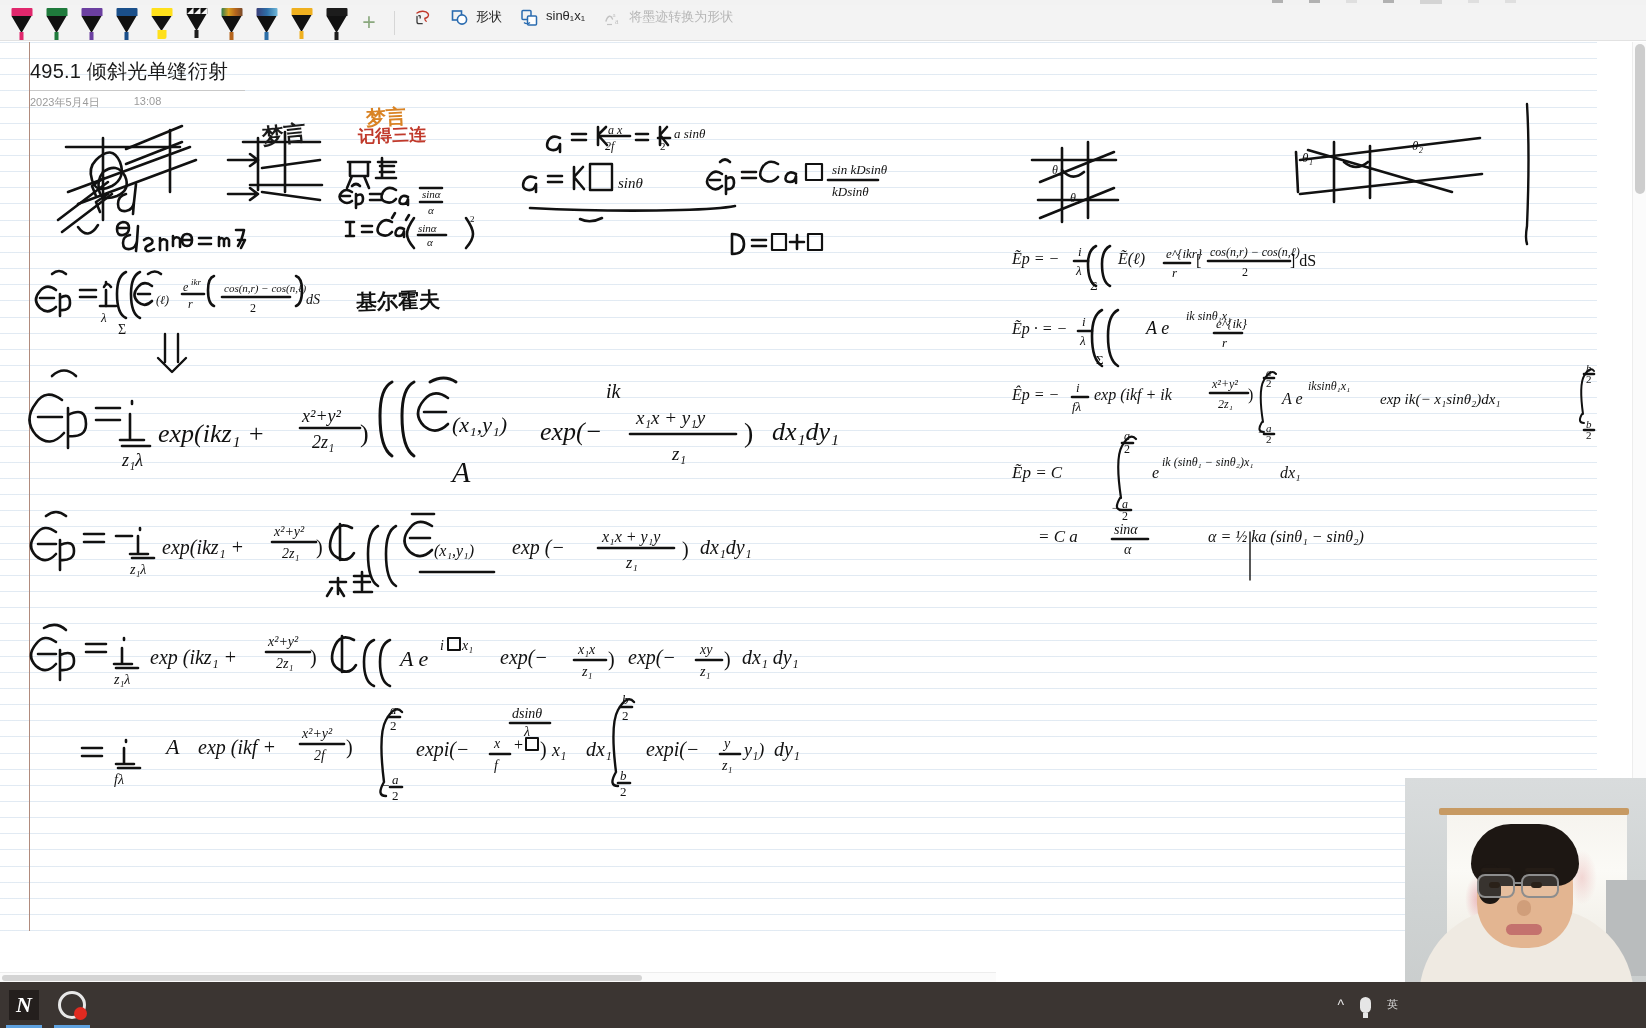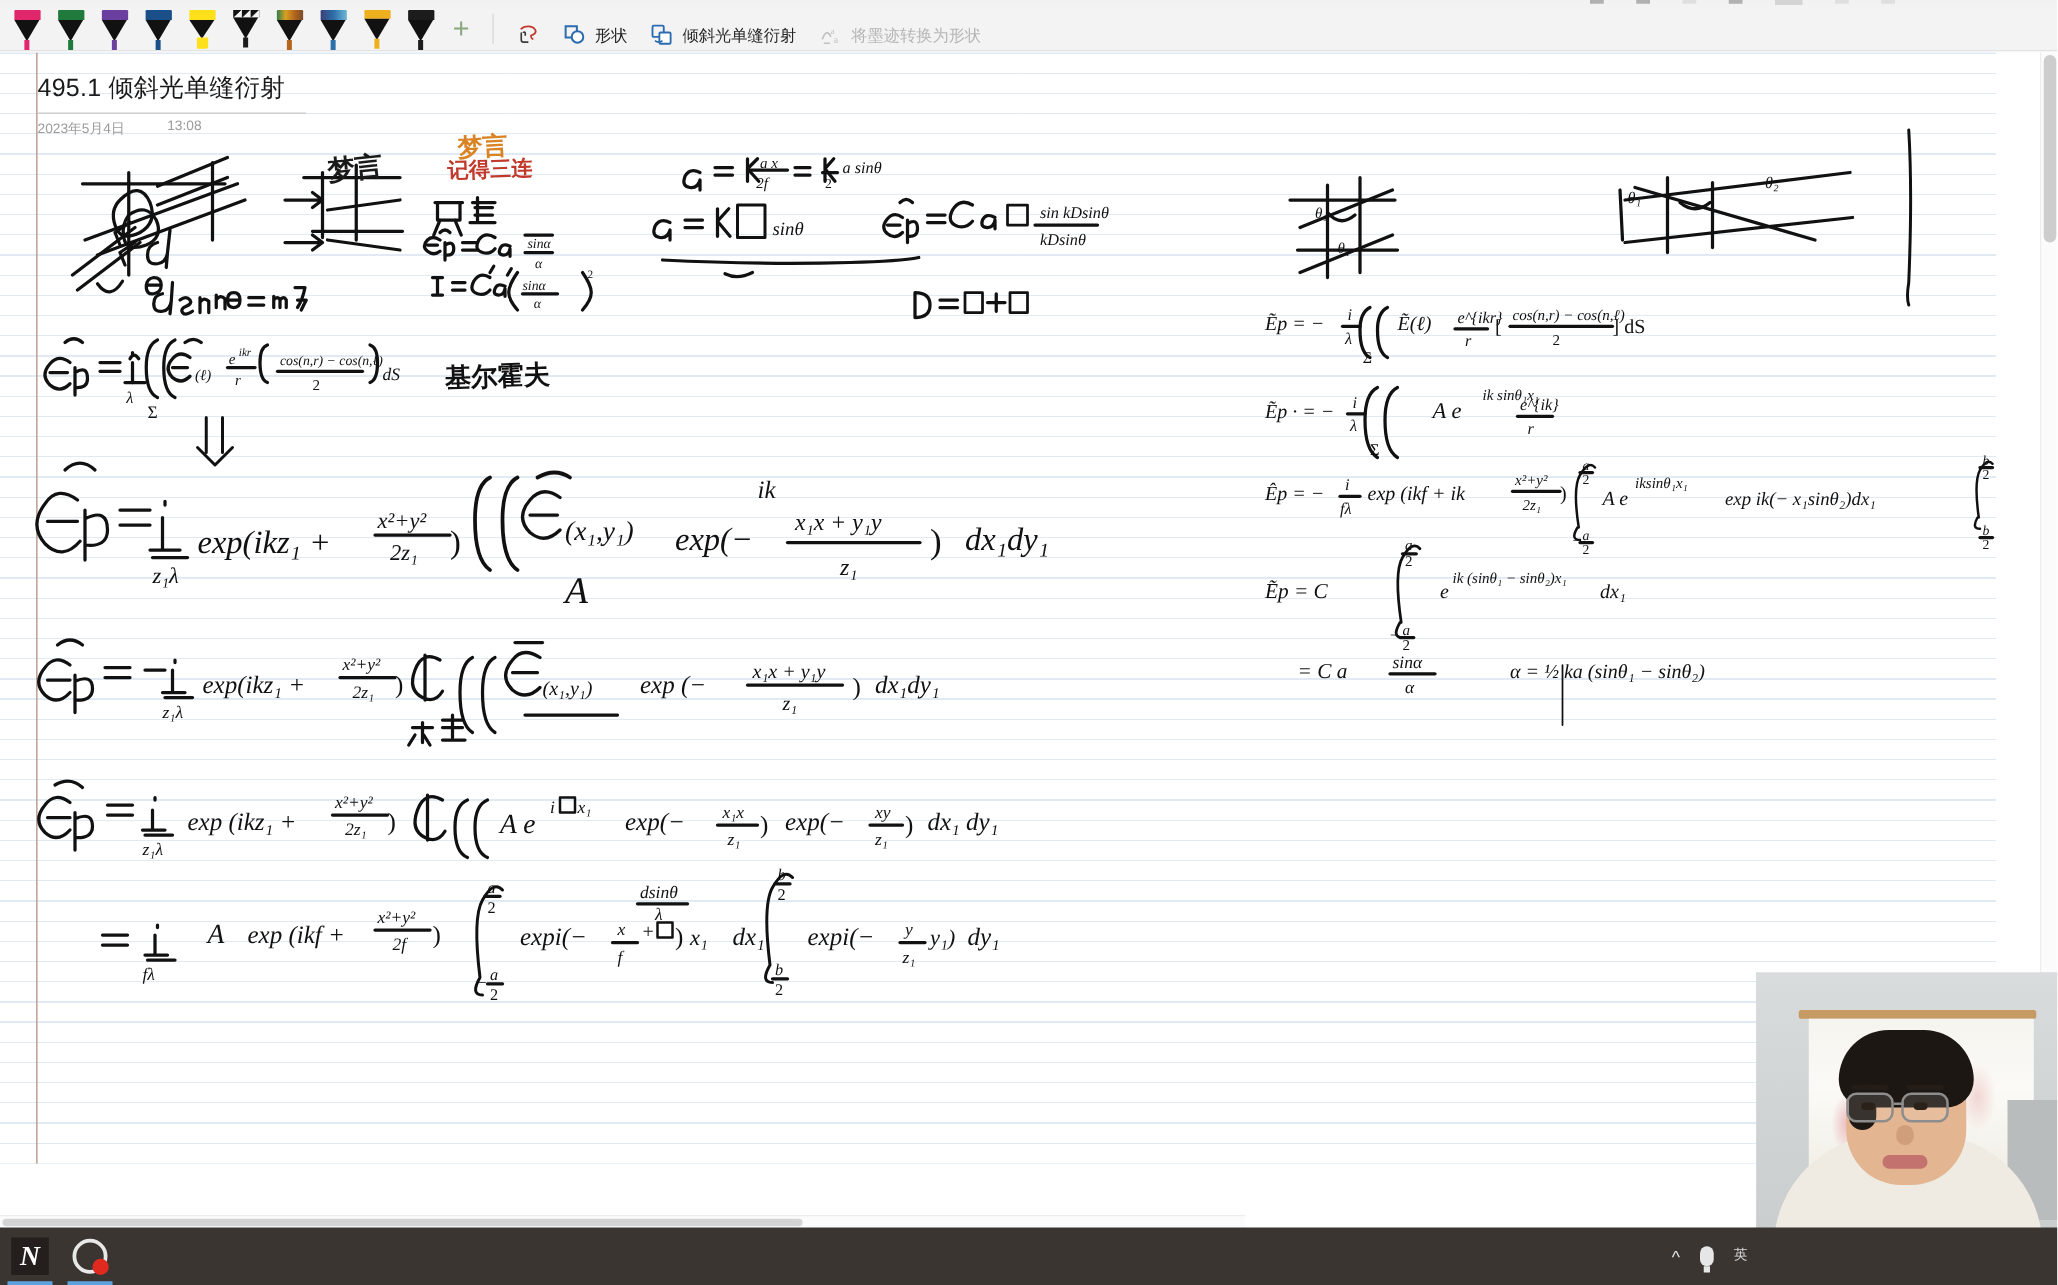--- a/index.html
+++ b/index.html
@@ -68,21 +68,21 @@
   }
 
   .tb-sep {
     width: 1px; height: 24px; background: #d6d6d6; margin: 0 10px;
   }
   .tb-plus {
     width: 30px; height: 30px; display:flex; align-items:center; justify-content:center;
     font-size: 23px; color:#8aa87e; font-weight: 300; cursor:pointer; line-height:1;
   }
   .tb-btn {
-    display: flex; align-items: flex-end; gap: 6px; height: 30px;
+    display: flex; align-items: flex-start; gap: 6px; height: 30px;
     padding: 0 9px; cursor: pointer; font-size: 13px; color: #262626;
     white-space: nowrap;
   }
   .tb-btn.disabled { color: #b6b6b6; cursor: default; }
   .tb-ico { width: 20px; height: 20px; position: relative; flex: 0 0 20px; }
 
   
   .canvas {
     position: absolute; left: 0; top: 42px; width: 1597px; height: 889px;
     background:
@@ -316,21 +316,21 @@
     </div>
 
     <div class="tb-btn">
       <span class="tb-ico">
         <svg viewBox="0 0 20 20" width="20" height="20">
           <rect x="2" y="2.5" width="9" height="9" rx="1" fill="none" stroke="#2b6cb0" stroke-width="1.5"></rect>
           <rect x="7.5" y="8" width="9" height="9" rx="1" fill="#fff" stroke="#2b6cb0" stroke-width="1.5"></rect>
           <path d="M4 14.5c1.6 1.6 4.4 1.6 6 0" fill="none" stroke="#2b6cb0" stroke-width="1.3"></path>
         </svg>
       </span>
-      <span>倾斜光单缝衍射</span>
+      <span>sinθ₁x₁</span>
     </div>
 
     <div class="tb-btn disabled">
       <span class="tb-ico">
         <svg viewBox="0 0 20 20" width="20" height="20">
           <path d="M3 13c2-6 5-6 6.5-2" fill="none" stroke="#c2c2c2" stroke-width="1.4" stroke-linecap="round"></path>
           <text x="9.5" y="9" font-size="7" fill="#c2c2c2" font-family="Liberation Serif, serif">a</text>
           <text x="12" y="16" font-size="8" fill="#c2c2c2" font-family="Liberation Serif, serif">a</text>
           <path d="M4 16.5h5" stroke="#c2c2c2" stroke-width="1.2"></path>
         </svg>

